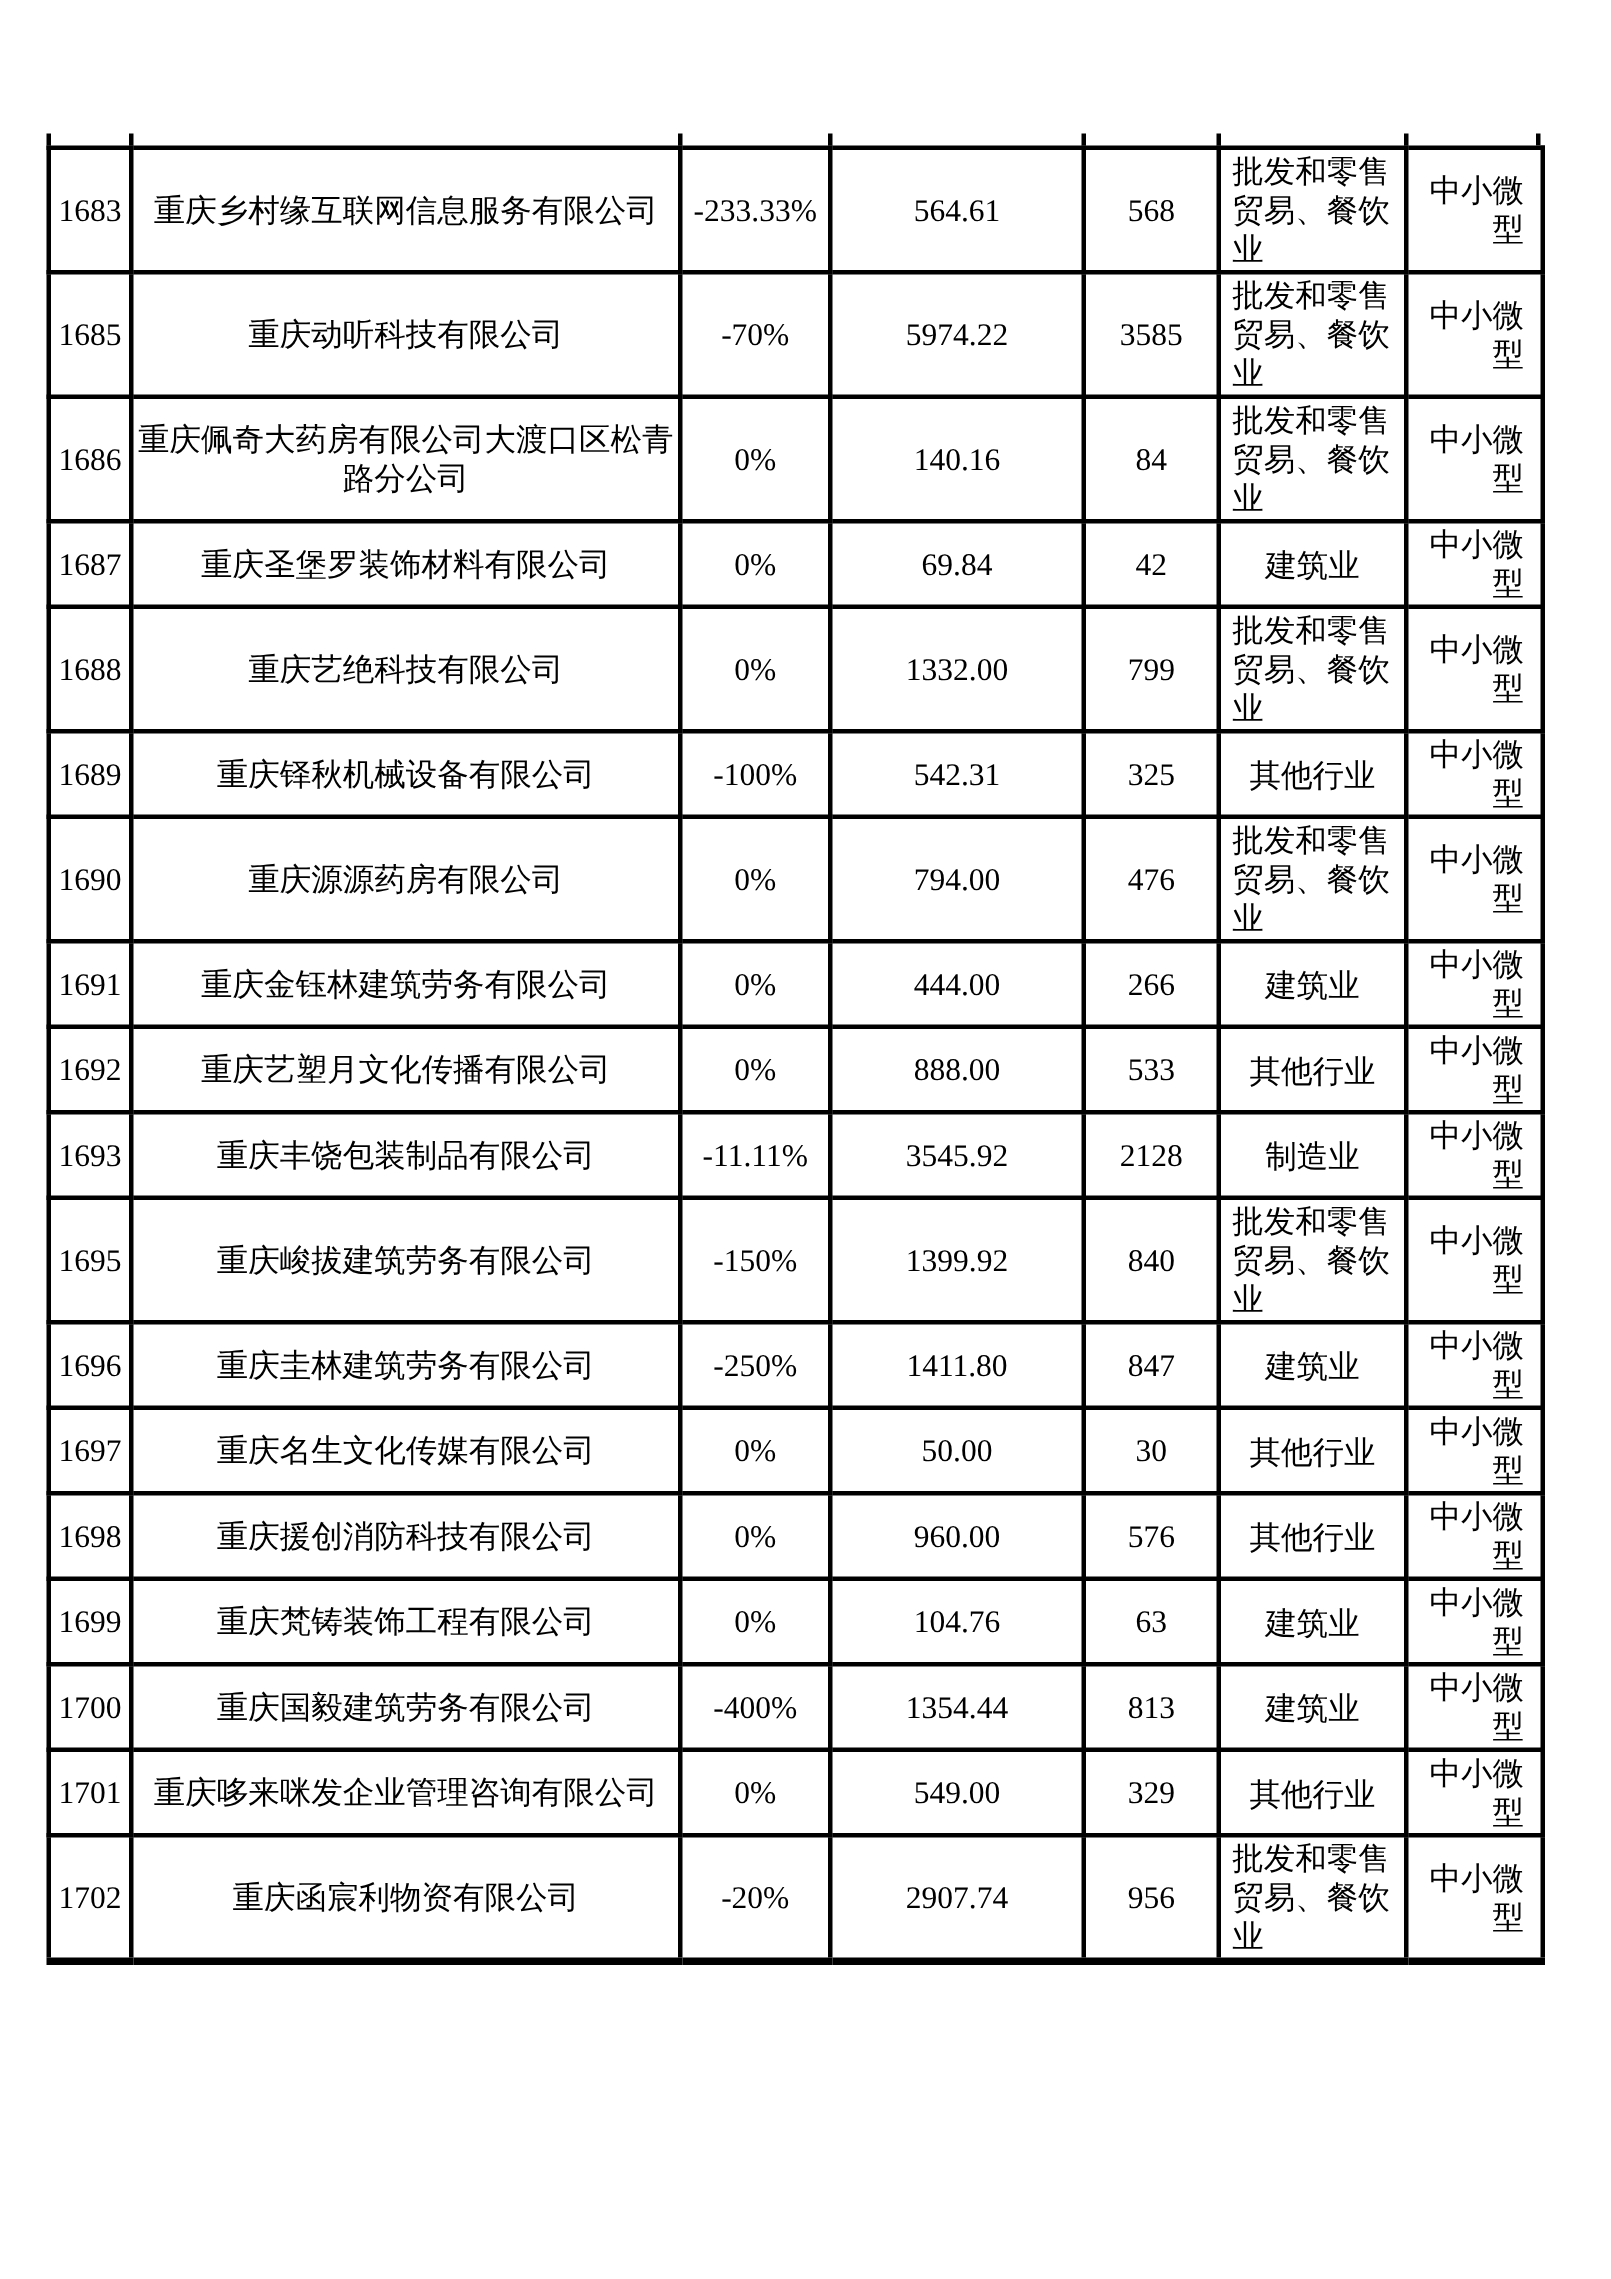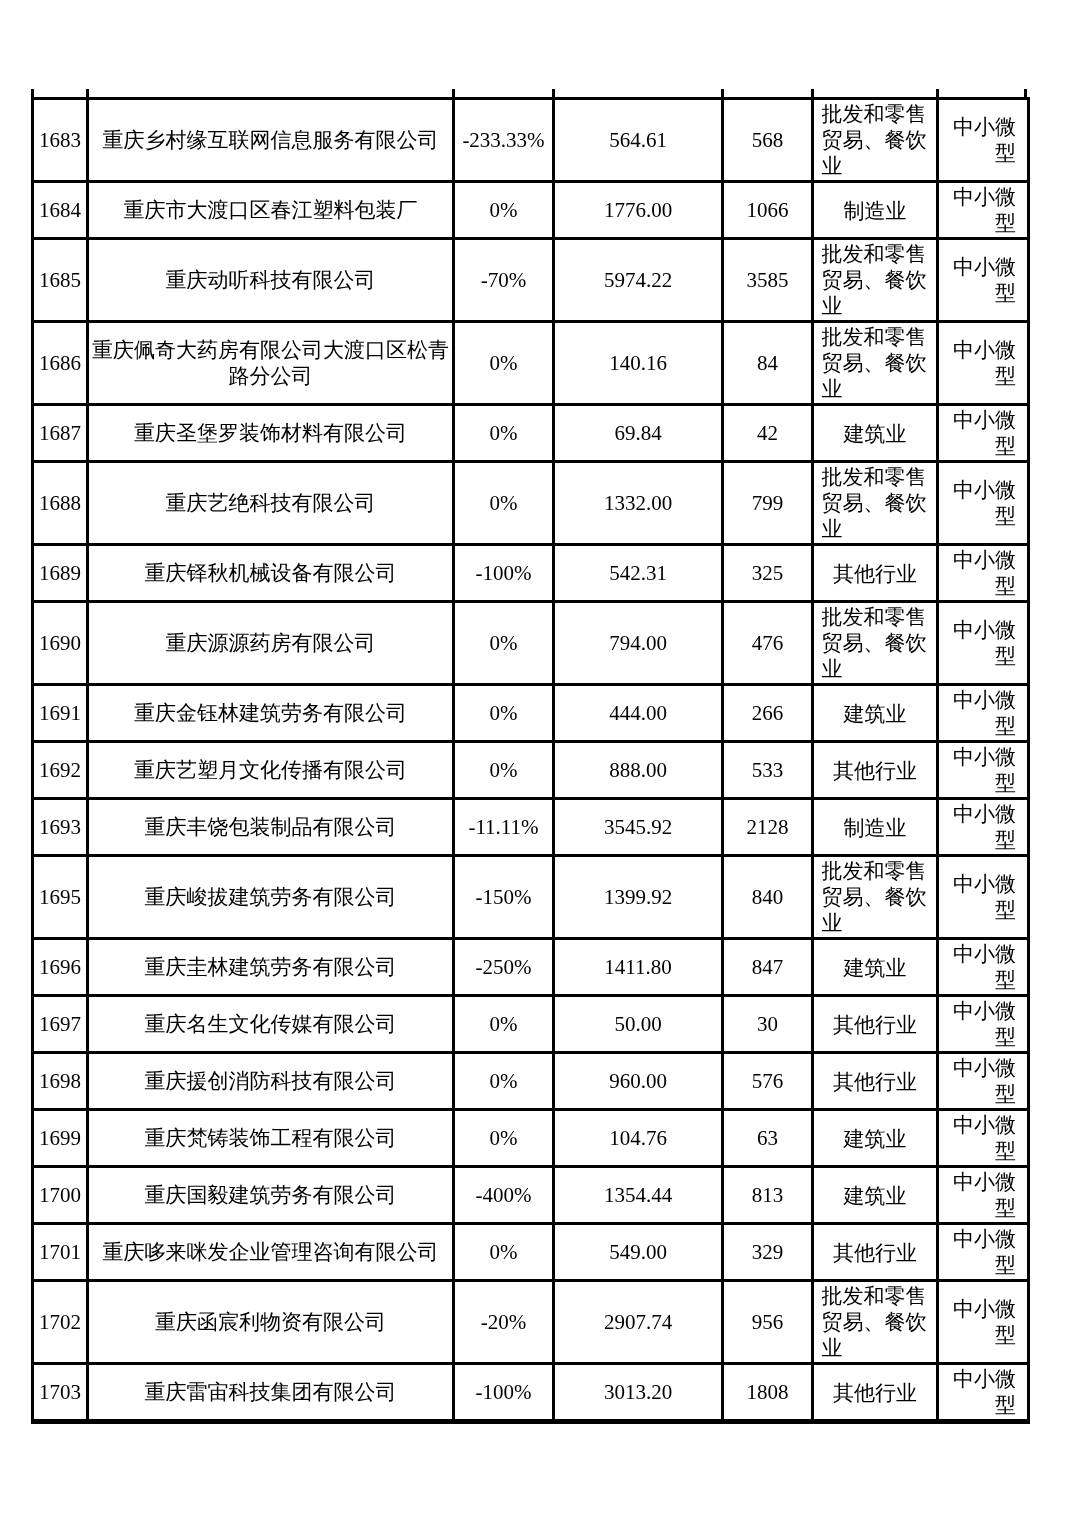--- a/index.html
+++ b/index.html
@@ -93,29 +93,20 @@
         <tr>
     <td class="col-no">1683</td>
     <td class="col-name">重庆乡村缘互联网信息服务有限公司</td>
     <td class="col-pct">-233.33%</td>
     <td class="col-amount">564.61</td>
     <td class="col-count">568</td>
     <td class="col-industry"><span class="industry-wrap">批发和零售贸易、餐饮业</span></td>
     <td class="col-size"><span class="size-wrap">中小微型</span></td>
   </tr>
         <tr>
-    <td class="col-no">1684</td>
-    <td class="col-name">重庆市大渡口区春江塑料包装厂</td>
-    <td class="col-pct">0%</td>
-    <td class="col-amount">1776.00</td>
-    <td class="col-count">1066</td>
-    <td class="col-industry"><span class="industry-wrap">制造业</span></td>
-    <td class="col-size"><span class="size-wrap">中小微型</span></td>
-  </tr>
-        <tr>
     <td class="col-no">1685</td>
     <td class="col-name">重庆动听科技有限公司</td>
     <td class="col-pct">-70%</td>
     <td class="col-amount">5974.22</td>
     <td class="col-count">3585</td>
     <td class="col-industry"><span class="industry-wrap">批发和零售贸易、餐饮业</span></td>
     <td class="col-size"><span class="size-wrap">中小微型</span></td>
   </tr>
         <tr>
     <td class="col-no">1686</td>
@@ -254,25 +245,16 @@
   </tr>
         <tr>
     <td class="col-no">1702</td>
     <td class="col-name">重庆函宸利物资有限公司</td>
     <td class="col-pct">-20%</td>
     <td class="col-amount">2907.74</td>
     <td class="col-count">956</td>
     <td class="col-industry"><span class="industry-wrap">批发和零售贸易、餐饮业</span></td>
     <td class="col-size"><span class="size-wrap">中小微型</span></td>
   </tr>
-        <tr>
-    <td class="col-no">1703</td>
-    <td class="col-name">重庆雷宙科技集团有限公司</td>
-    <td class="col-pct">-100%</td>
-    <td class="col-amount">3013.20</td>
-    <td class="col-count">1808</td>
-    <td class="col-industry"><span class="industry-wrap">其他行业</span></td>
-    <td class="col-size"><span class="size-wrap">中小微型</span></td>
-  </tr>
       </tbody>
   </table>
 
 </div>
 
 </body></html>

